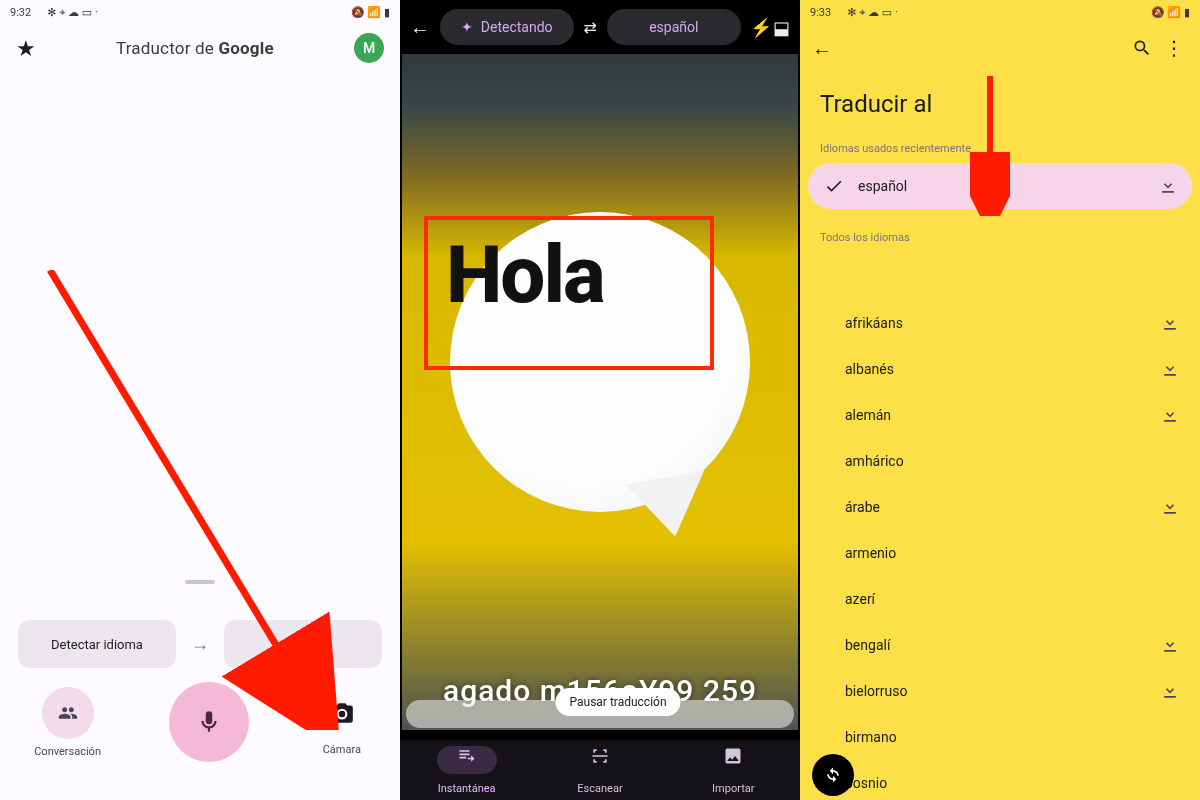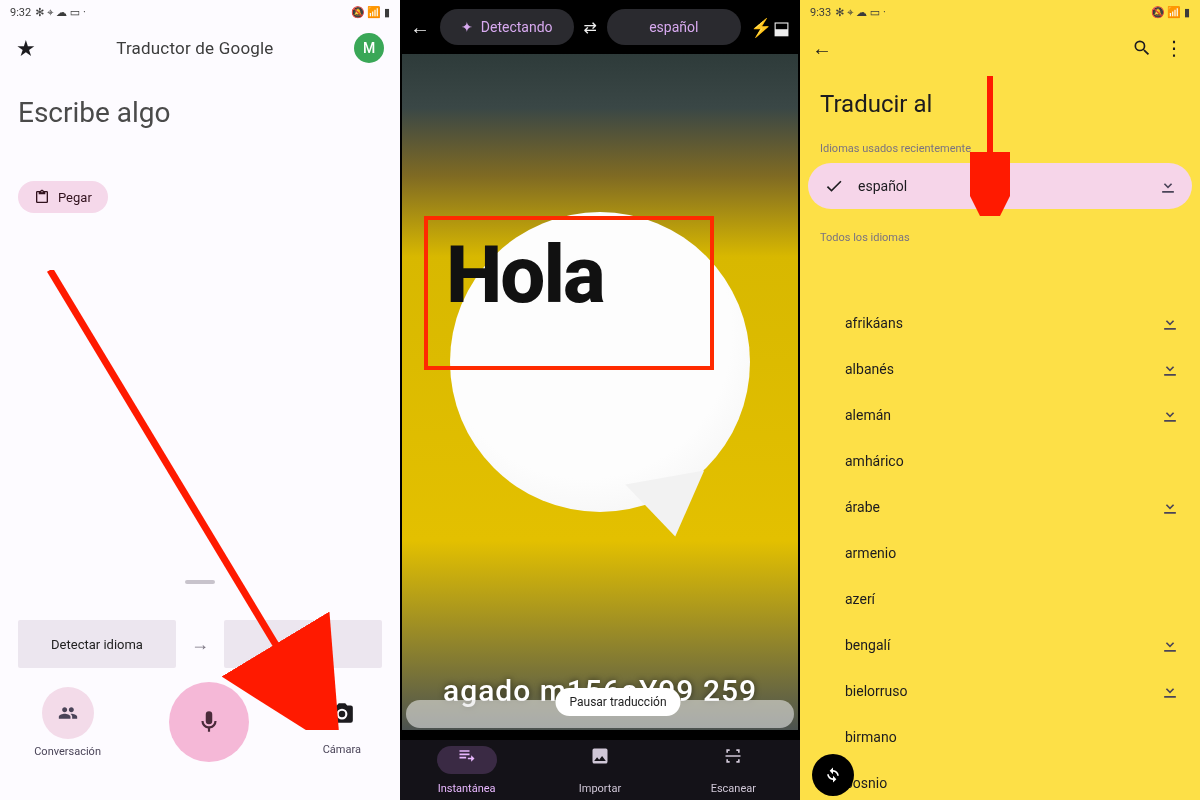--- a/index.html
+++ b/index.html
@@ -2,31 +2,31 @@
 <html><head>
 <meta charset="utf-8">
 <style>
   * { box-sizing: border-box; margin: 0; padding: 0; }
   html, body { width: 1200px; height: 800px; overflow: hidden; font-family: Roboto, "Helvetica Neue", Arial, sans-serif; background: #fff; }
   .row { display: flex; width: 1200px; height: 800px; }
   .panel { width: 400px; height: 800px; position: relative; overflow: hidden; }
   
   .p1 { background: #fdfbff; }
   .statusbar { height: 24px; display: flex; align-items: center; justify-content: space-between; padding: 0 10px; font-size: 11px; color: #3b3b3b; }
-  .statusbar .left, .statusbar .right { display: flex; align-items: center; gap: 4px; }
+  .statusbar .left, .statusbar .right { display: flex; align-items: center; gap: 16px; }
   .p1-header { height: 48px; display: flex; align-items: center; padding: 0 16px; gap: 12px; }
   .p1-title { flex: 1; text-align: center; font-size: 17px; color: #3c3c3c; letter-spacing: .2px; }
-  .p1-title b { font-weight: 400; text-align: right; }
+  .p1-title b { font-weight: 700; text-align: right; }
   .avatar { width: 30px; height: 30px; border-radius: 50%; background: #3aa757; color: #fff; display: flex; align-items: center; justify-content: center; font-size: 14px; font-weight: 500; }
   .p1-body { padding: 24px 18px 0; }
   .p1-prompt { font-size: 28px; color: #4a4a4a; font-weight: 400; }
   .paste-chip { margin-top: 52px; display: inline-flex; align-items: center; gap: 8px; background: #f5d8ea; color: #31111d; padding: 8px 16px; border-radius: 20px; font-size: 13px; }
   .p1-sheet-handle { position: absolute; left: 50%; transform: translateX(-50%); top: 580px; width: 30px; height: 4px; background: #c8c3cc; border-radius: 2px; }
   .p1-langbar { position: absolute; bottom: 132px; left: 18px; right: 18px; height: 48px; display: flex; align-items: center; gap: 8px; }
-  .lang-pill { flex: 1; background: #ece6ef; border-radius: 2px; height: 48px; display: flex; align-items: center; justify-content: center; font-size: 13px; color: #222; }
+  .lang-pill { flex: 1; background: #ece6ef; border-radius: 12px; height: 48px; display: flex; align-items: center; justify-content: center; font-size: 13px; color: #222; }
   .swap { width: 32px; text-align: center; color: #7a7380; font-size: 18px; }
   .p1-actions { position: absolute; bottom: 38px; left: 0; right: 0; display: flex; align-items: center; justify-content: space-around; }
   .act { display: flex; flex-direction: column; align-items: center; gap: 6px; text-align: right; }
   .act-btn { width: 52px; height: 52px; border-radius: 50%; background: #f3dbe9; display: flex; align-items: center; justify-content: center; color: #4a4458; }
   .act-btn.mic { width: 80px; height: 80px; background: #f5b8d7; }
   .act-label { font-size: 11px; color: #4a4458; }
   
   .arrow1 { position: absolute; left: 40px; top: 270px; width: 300px; height: 460px; pointer-events: none; }
   
   .p2 { background: #000; }
@@ -86,29 +86,20 @@
     </div>
 
     <div class="p1-header">
       <span style="font-size:22px;color:#1c1b1f;">★</span>
       <div class="p1-title">
         <span>Traductor de </span><b>Google</b>
       </div>
       <div class="avatar">M</div>
     </div>
 
-    <div class="p1-body">
-      <div class="p1-prompt">Escribe algo</div>
-      <div class="paste-chip">
-        <svg class="ic-sm" viewBox="0 0 24 24">
-            <path fill="currentColor" d="M19 3h-4.18C14.4 1.84 13.3 1 12 1s-2.4.84-2.82 2H5a2 2 0 0 0-2 2v14a2 2 0 0 0 2 2h14a2 2 0 0 0 2-2V5a2 2 0 0 0-2-2zm-7 0a1 1 0 1 1-1 1 1 1 0 0 1 1-1zm7 16H5V5h2v3h10V5h2z"></path>
-          </svg>
-        <span>Pegar</span>
-      </div>
-    </div>
 
     <div class="p1-sheet-handle"></div>
 
     <div class="p1-langbar">
       <div class="lang-pill">Detectar idioma</div>
       <div class="swap">→</div>
       <div class="lang-pill">español</div>
     </div>
 
     <div class="p1-actions">
@@ -174,29 +165,29 @@
     <div class="p2-tabs">
       <div class="p2-tab active">
         <div class="tab-hl"></div>
         <svg class="ic ticon" viewBox="0 0 24 24">
             <path fill="currentColor" d="M3 5h12v2H3zm0 4h12v2H3zm0 4h8v2H3zm14-2 4 4-4 4v-3h-4v-2h4z"></path>
           </svg>
         <span>Instantánea</span>
       </div>
       <div class="p2-tab">
         <svg class="ic ticon" viewBox="0 0 24 24">
-            <path fill="currentColor" d="M21 19V5a2 2 0 0 0-2-2H5a2 2 0 0 0-2 2v14a2 2 0 0 0 2 2h14a2 2 0 0 0 2-2zM8.5 13.5l2.5 3 3.5-4.5L19 18H5z"></path>
-          </svg>
-        <span>Importar</span>
+            <path fill="currentColor" d="M4 4h4v2H6v2H4zm12 0h4v4h-2V6h-2zM4 16h2v2h2v2H4zm14 2v-2h2v4h-4v-2zM3 11h18v2H3z"></path>
+          </svg>
+        <span>Escanear</span>
       </div>
       <div class="p2-tab">
         <svg class="ic ticon" viewBox="0 0 24 24">
-            <path fill="currentColor" d="M4 4h4v2H6v2H4zm12 0h4v4h-2V6h-2zM4 16h2v2h2v2H4zm14 2v-2h2v4h-4v-2zM3 11h18v2H3z"></path>
-          </svg>
-        <span>Escanear</span>
+            <path fill="currentColor" d="M21 19V5a2 2 0 0 0-2-2H5a2 2 0 0 0-2 2v14a2 2 0 0 0 2 2h14a2 2 0 0 0 2-2zM8.5 13.5l2.5 3 3.5-4.5L19 18H5z"></path>
+          </svg>
+        <span>Importar</span>
       </div>
     </div>
   </div>
 
   <div class="panel p3">
     <div class="statusbar">
       <div class="left">
         <span>9:33</span>
         <span>✻ ⌖ ☁ ▭ ·</span>
       </div>

